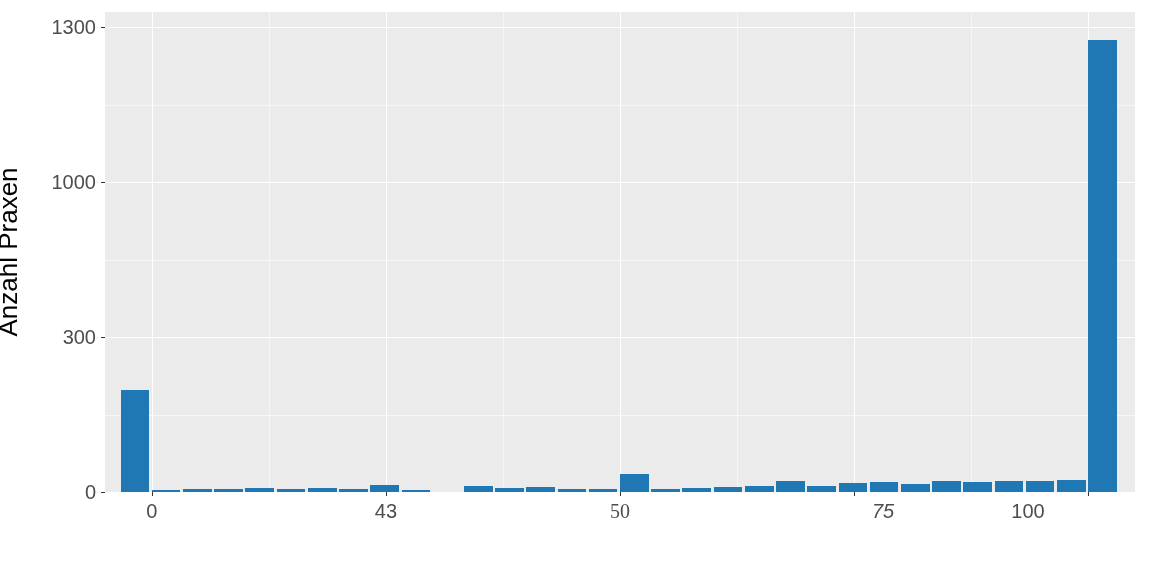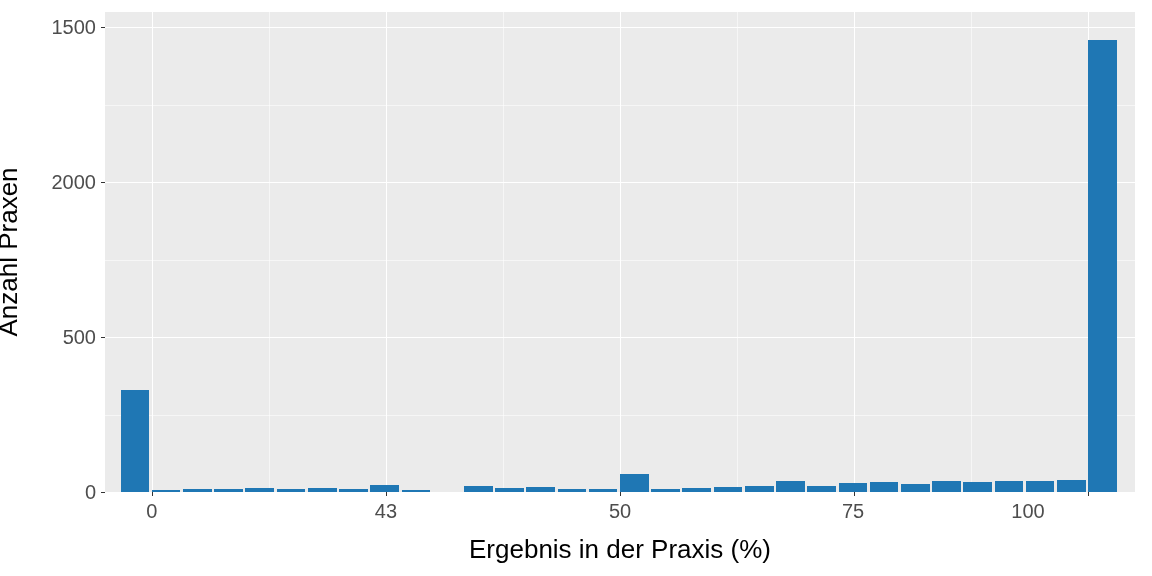--- a/index.html
+++ b/index.html
@@ -136,37 +136,34 @@
       <div class="bar" style="left: 858.365px; width: 28.6864px; height: 9.90968px; background: rgb(31, 119, 180);"></div>
       <div class="bar" style="left: 889.545px; width: 28.6864px; height: 10.529px; background: rgb(31, 119, 180);"></div>
       <div class="bar" style="left: 920.82px; width: 28.6864px; height: 11.1484px; background: rgb(31, 119, 180);"></div>
       <div class="bar" style="left: 952.001px; width: 28.6864px; height: 12.3871px; background: rgb(31, 119, 180);"></div>
       <div class="bar" style="left: 983.182px; width: 28.6864px; height: 452.129px; background: rgb(31, 119, 180);"></div>
     </div>
 
   <div class="ylabel">
     <span>Anzahl Praxen</span>
   </div>
-  <div class="xlabel">
-    <span>Ergebnis in der Praxis (%)</span>
-  </div>
 
   <div id="axis-overlay">
       <div class="tick y" style="left: 101px; top: 492px;"></div>
       <div class="ytick-label" style="top: 492px;">0</div>
       <div class="tick y" style="left: 101px; top: 337.161px;"></div>
-      <div class="ytick-label" style="top: 337.161px;">500</div>
+      <div class="ytick-label" style="top: 337.161px;">300</div>
       <div class="tick y" style="left: 101px; top: 182.323px;"></div>
-      <div class="ytick-label" style="top: 182.323px;">2000</div>
+      <div class="ytick-label" style="top: 182.323px;">1000</div>
       <div class="tick y" style="left: 101px; top: 27.4839px;"></div>
-      <div class="ytick-label" style="top: 27.4839px;">1500</div>
+      <div class="ytick-label" style="top: 27.4839px;">1300</div>
       <div class="tick x" style="left: 151.818px; top: 492px;"></div>
       <div class="xtick-label" style="left: 151.818px;">0</div>
       <div class="tick x" style="left: 385.909px; top: 492px;"></div>
       <div class="xtick-label" style="left: 385.909px;">43</div>
       <div class="tick x" style="left: 620px; top: 492px;"></div>
-      <div class="xtick-label" style="left: 620px;">50</div>
+      <div class="xtick-label" style="left: 620px; font-family: Liberation Serif, serif;">50</div>
       <div class="tick x" style="left: 854.091px; top: 492px;"></div>
-      <div class="xtick-label" style="left: 853px;">75</div>
+      <div class="xtick-label" style="left: 883px; font-style: italic;">75</div>
       <div class="tick x" style="left: 1088.18px; top: 492px;"></div>
       <div class="xtick-label" style="left: 1028px;">100</div>
     </div>
 </div>
 
 </body></html>

